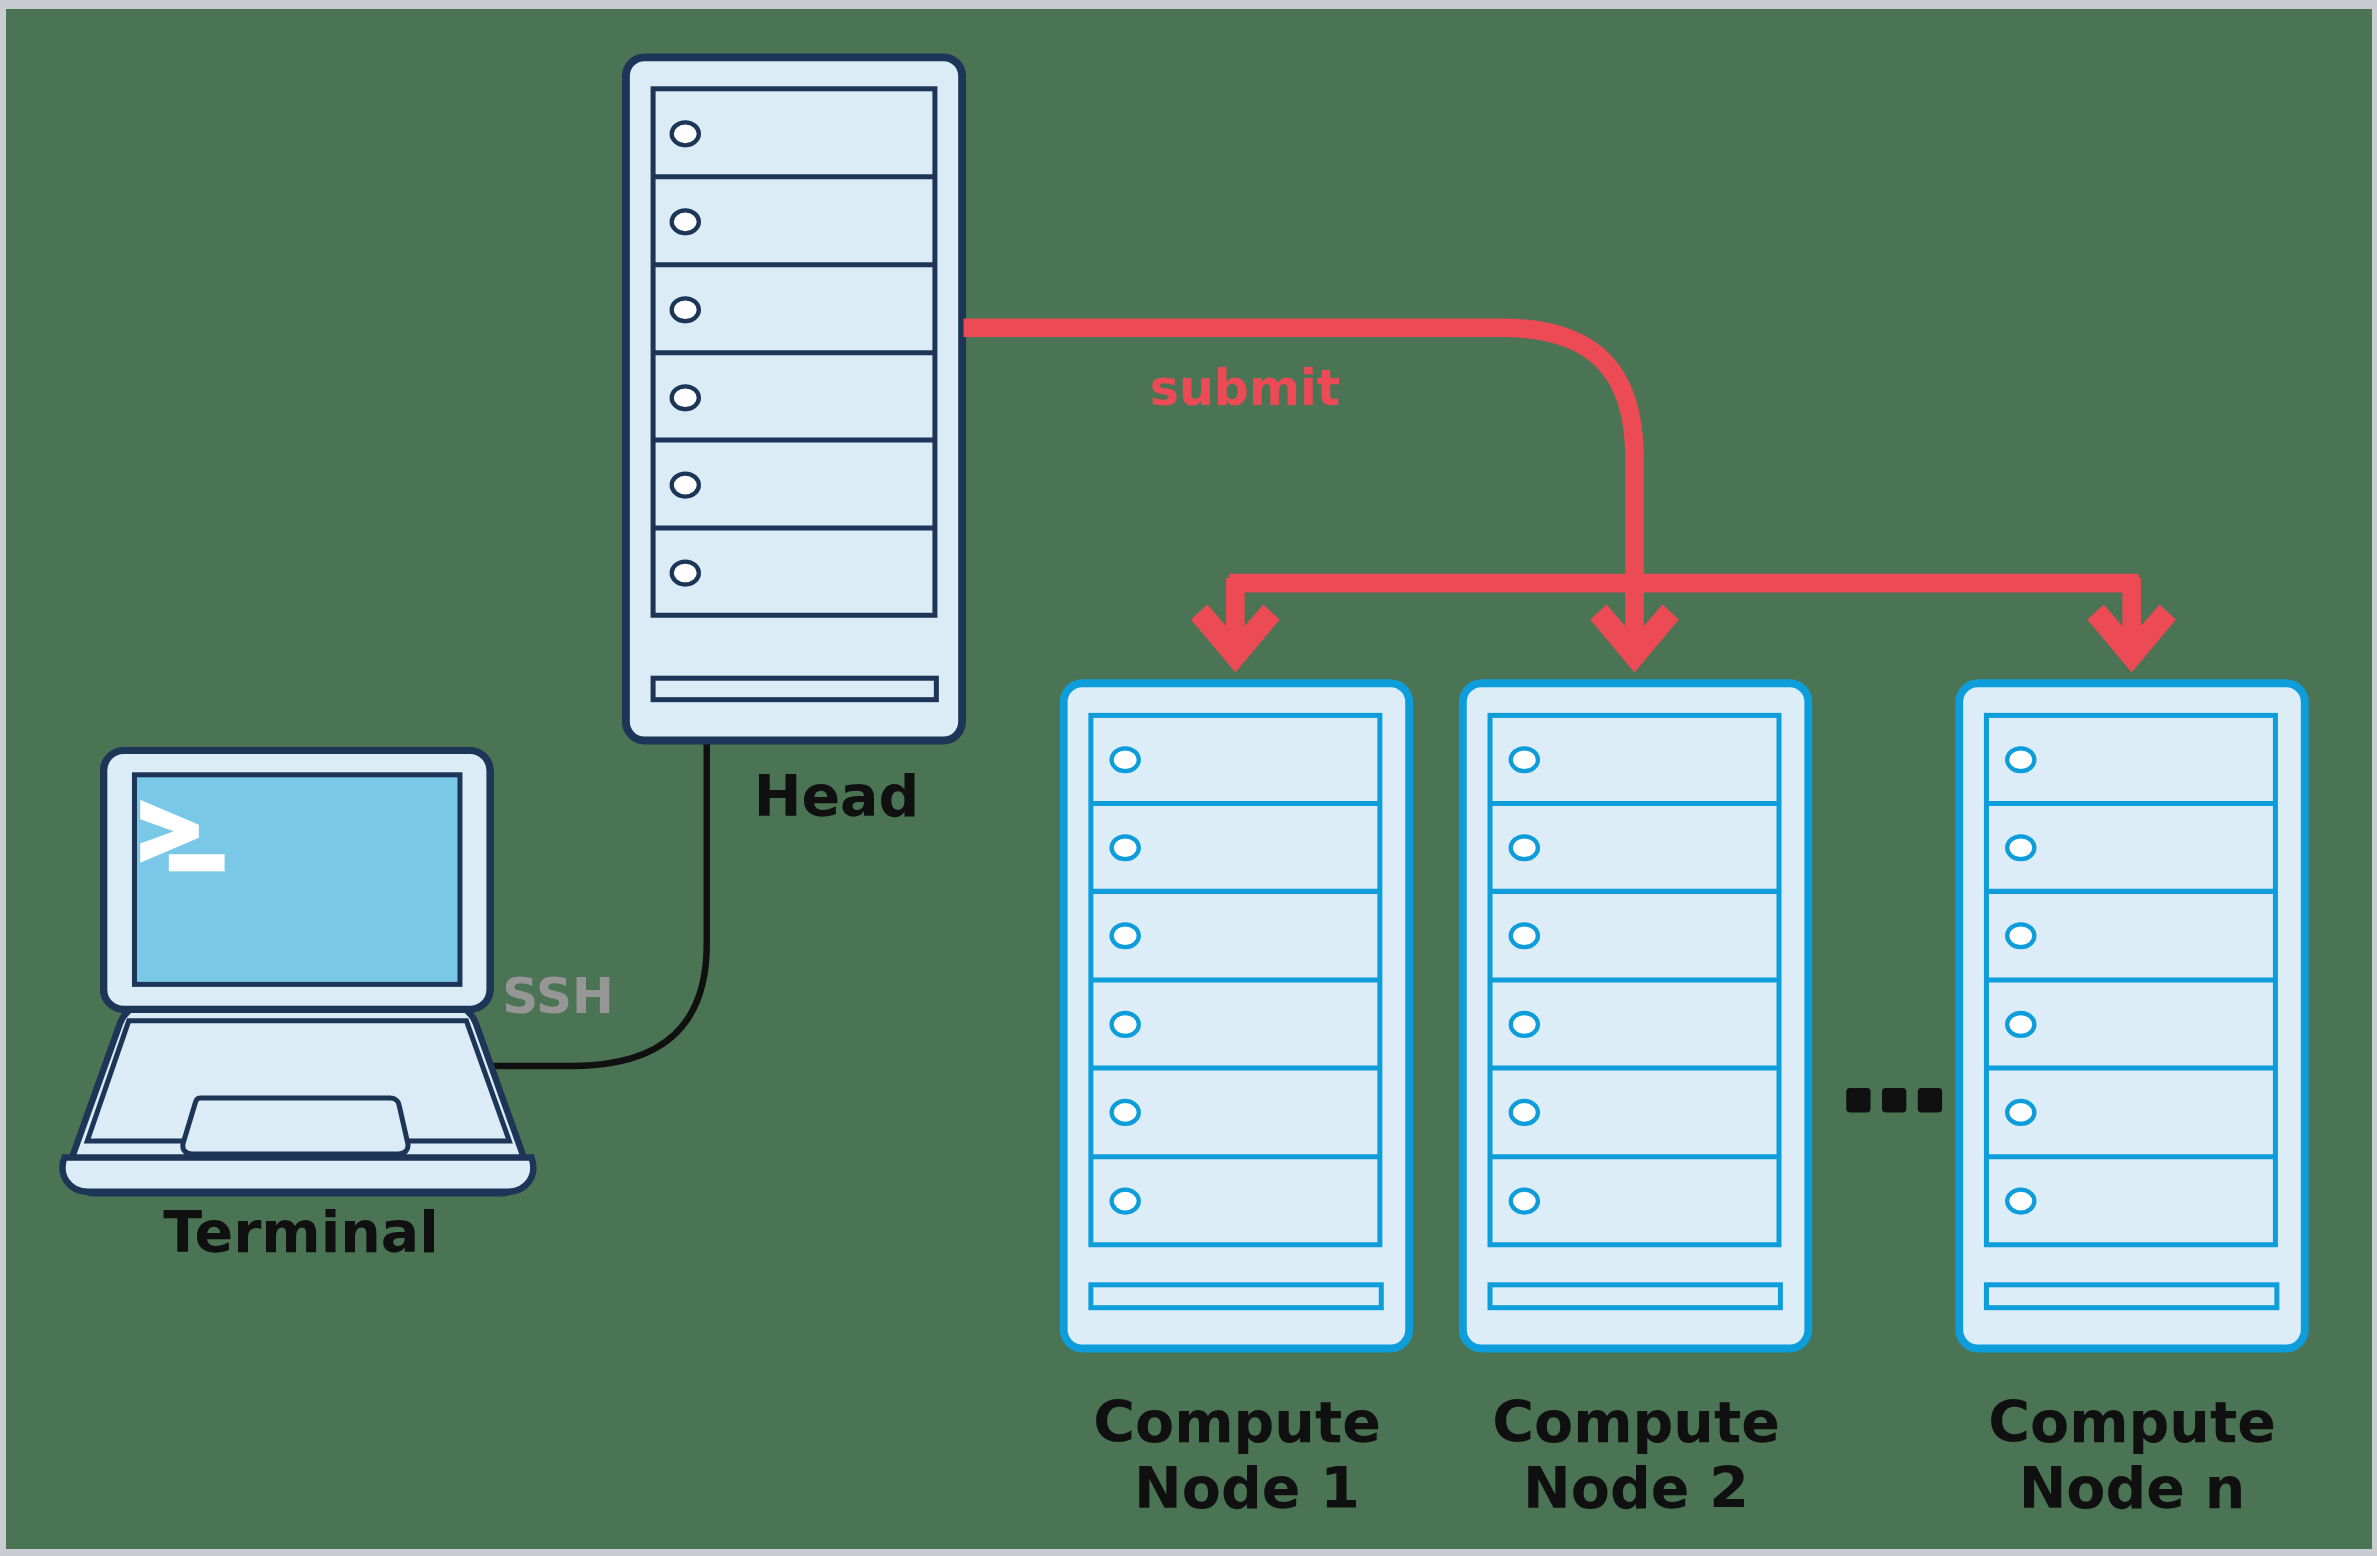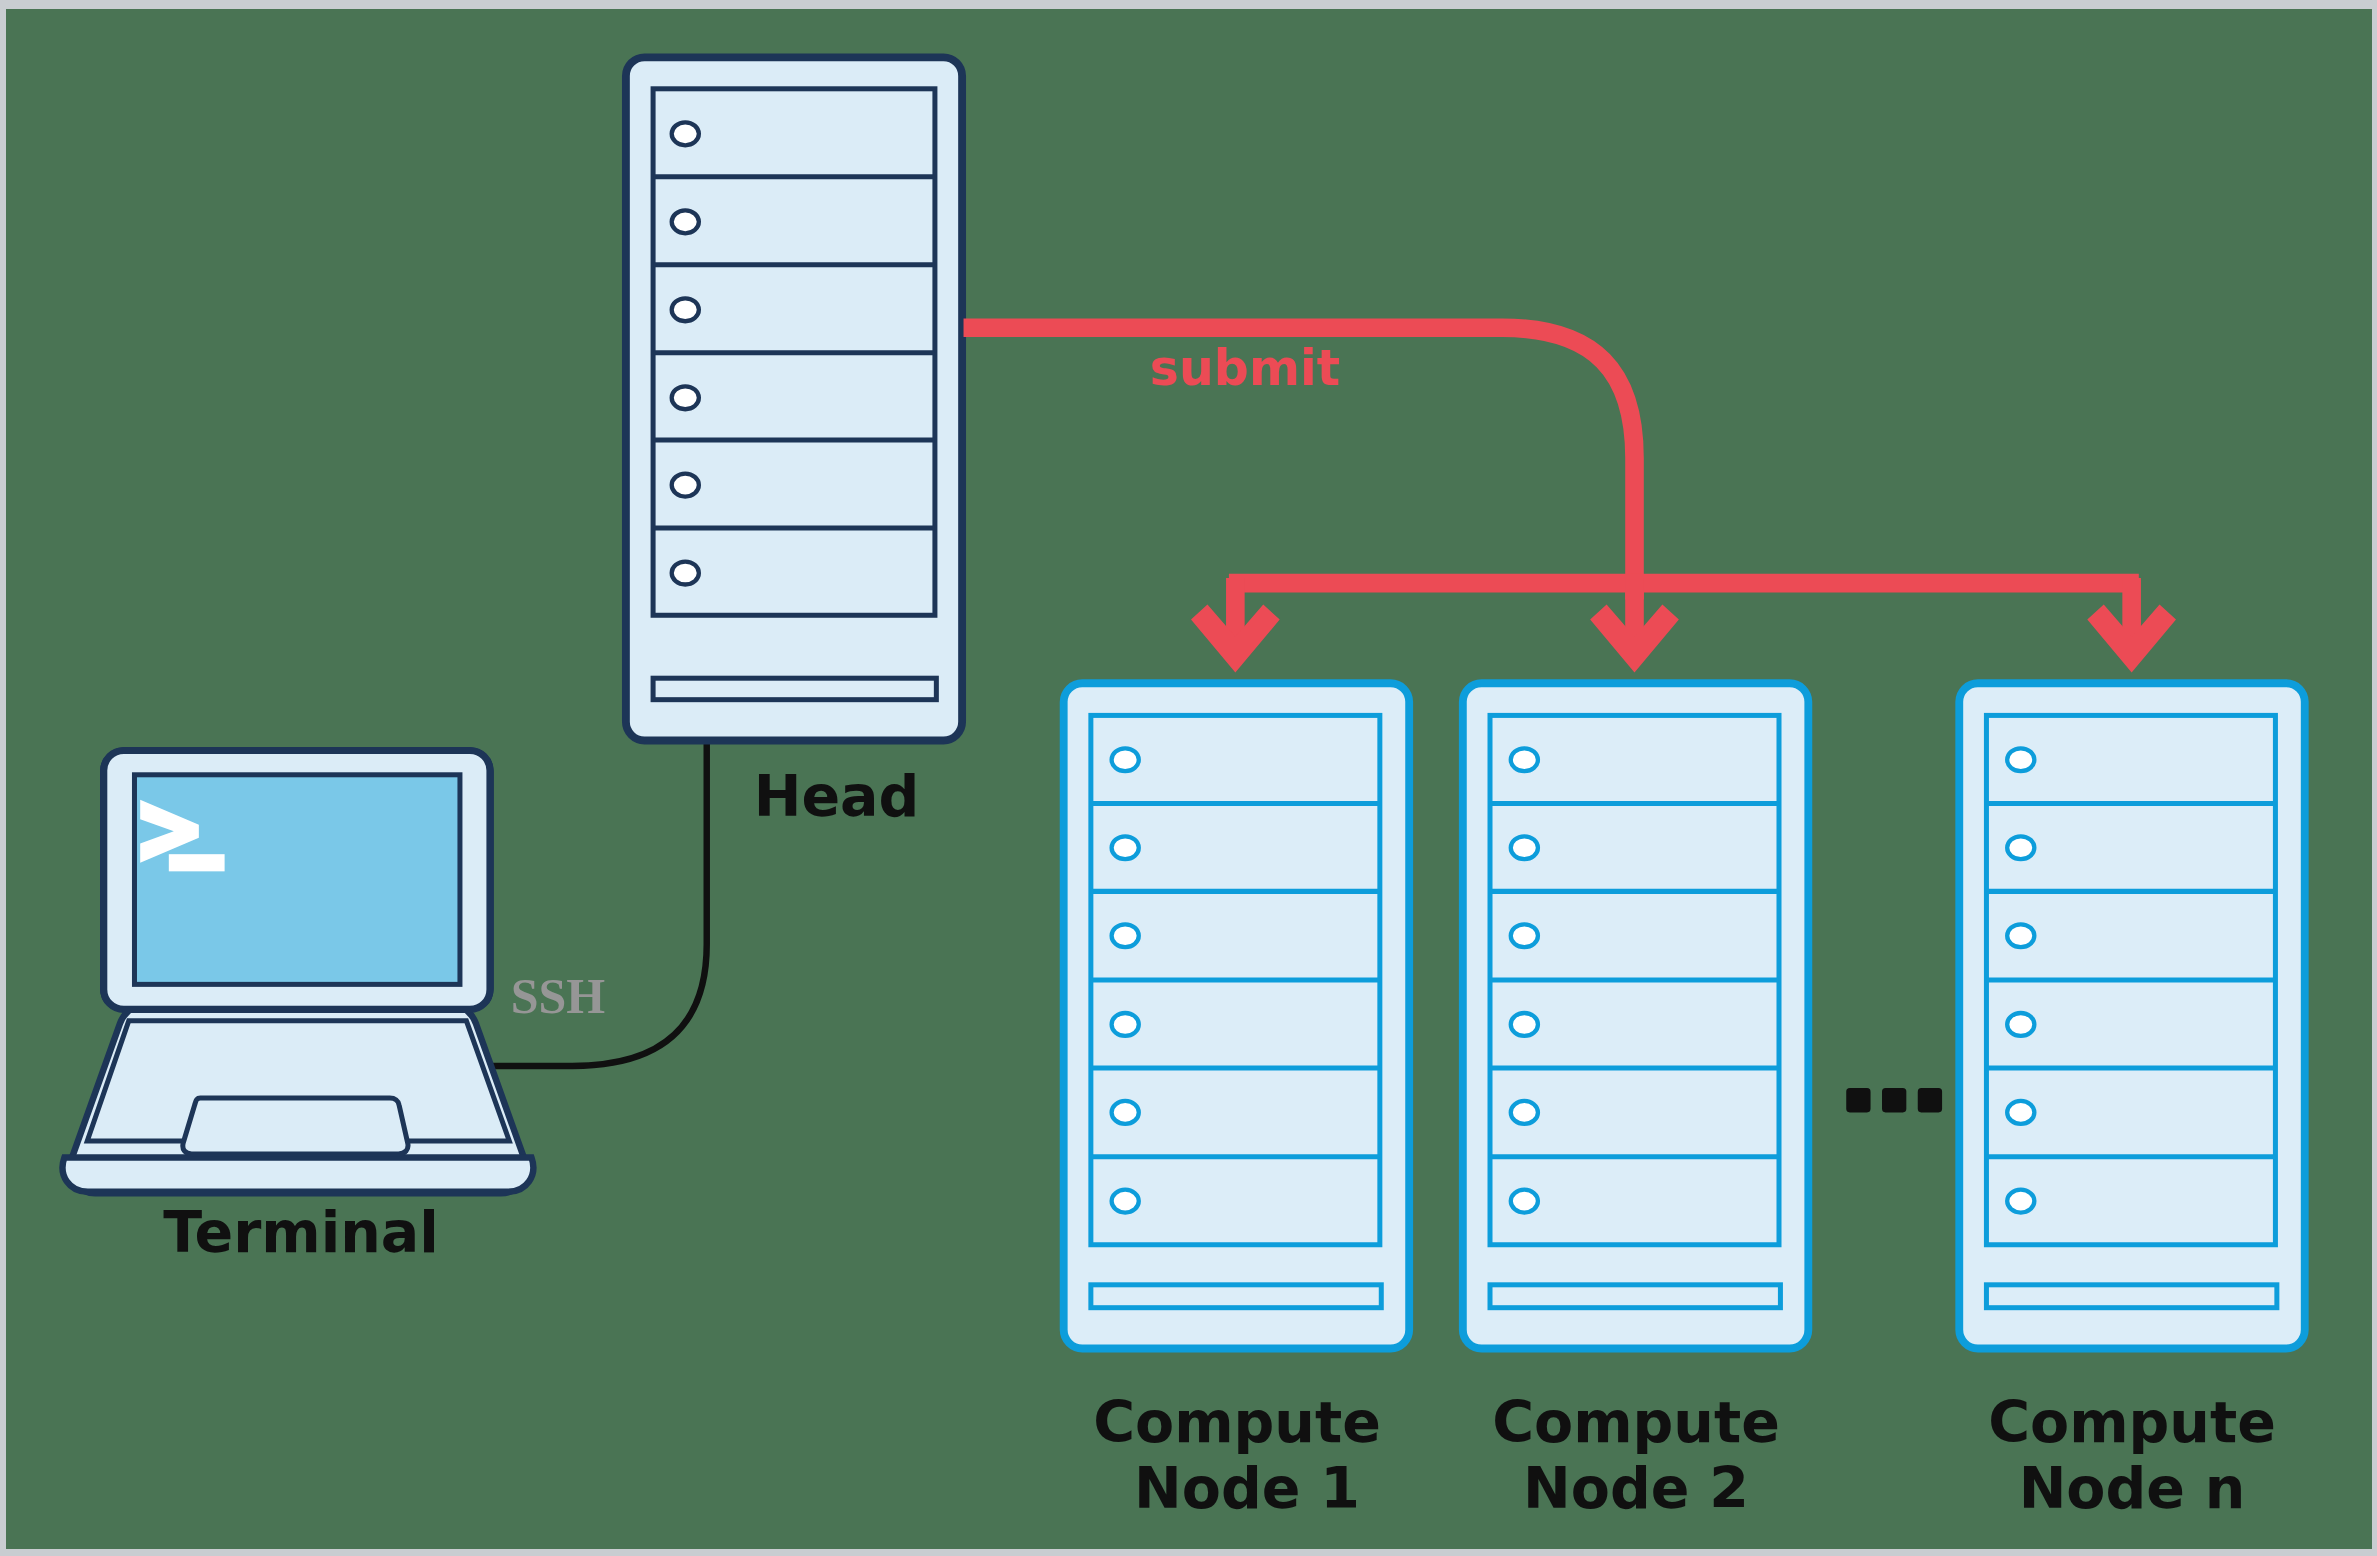--- a/index.html
+++ b/index.html
@@ -34,21 +34,21 @@
   .label {
     position: absolute;
     font-weight: bold;
     text-align: center;
     line-height: 1.08;
     white-space: pre;
     pointer-events: none;
   }
   .label-dark { color: #101010; }
   .label-ssh  { color: #969696; }
-  .label-submit { color: #ec4b55; }
+  .label-submit { color: #ec4b55; margin-top: 20px; }
 </style>
 </head>
 <body>
 
 <div id="stage">
   <div id="canvas"></div>
 
   <svg class="layer" viewBox="0 0 3323 2175" xmlns="http://www.w3.org/2000/svg">
 
     <g>
@@ -179,21 +179,21 @@
       <rect x="2631" y="1521" width="34" height="34" rx="5" ry="5" fill="#101010"></rect>
       <rect x="2681" y="1521" width="34" height="34" rx="5" ry="5" fill="#101010"></rect>
     </g>
 
   </svg>
 
   <div class="label label-dark" style="left:79px; top:1202px; width:444px; font-size:57px;">Terminal</div>
 
   <div class="label label-dark" style="left:715px; top:766px; width:243px; font-size:57px;">Head</div>
 
-  <div class="label label-ssh" style="left:465px; top:969px; width:186px; font-size:50px;font-family:Liberation Serif, serif;">SSH</div>
+  <div class="label label-ssh" style="left:465px; top:969px; width:186px; font-size:50px;">SSH</div>
 
   <div class="label label-submit" style="left:1066px; top:343px; width:358px; font-size:49px;">submit</div>
 
   <div class="label label-dark" style="left:1050px; top:1392px; width:374px; font-size:57px;">Compute</div>
   <div class="label label-dark" style="left:1060px; top:1458px; width:374px; font-size:57px;">Node 1</div>
 
   <div class="label label-dark" style="left:1449px; top:1392px; width:374px; font-size:57px;">Compute</div>
   <div class="label label-dark" style="left:1449px; top:1458px; width:374px; font-size:57px;text-align:center;">Node 2</div>
 
   <div class="label label-dark" style="left:1945px; top:1392px; width:374px; font-size:57px;">Compute</div>

